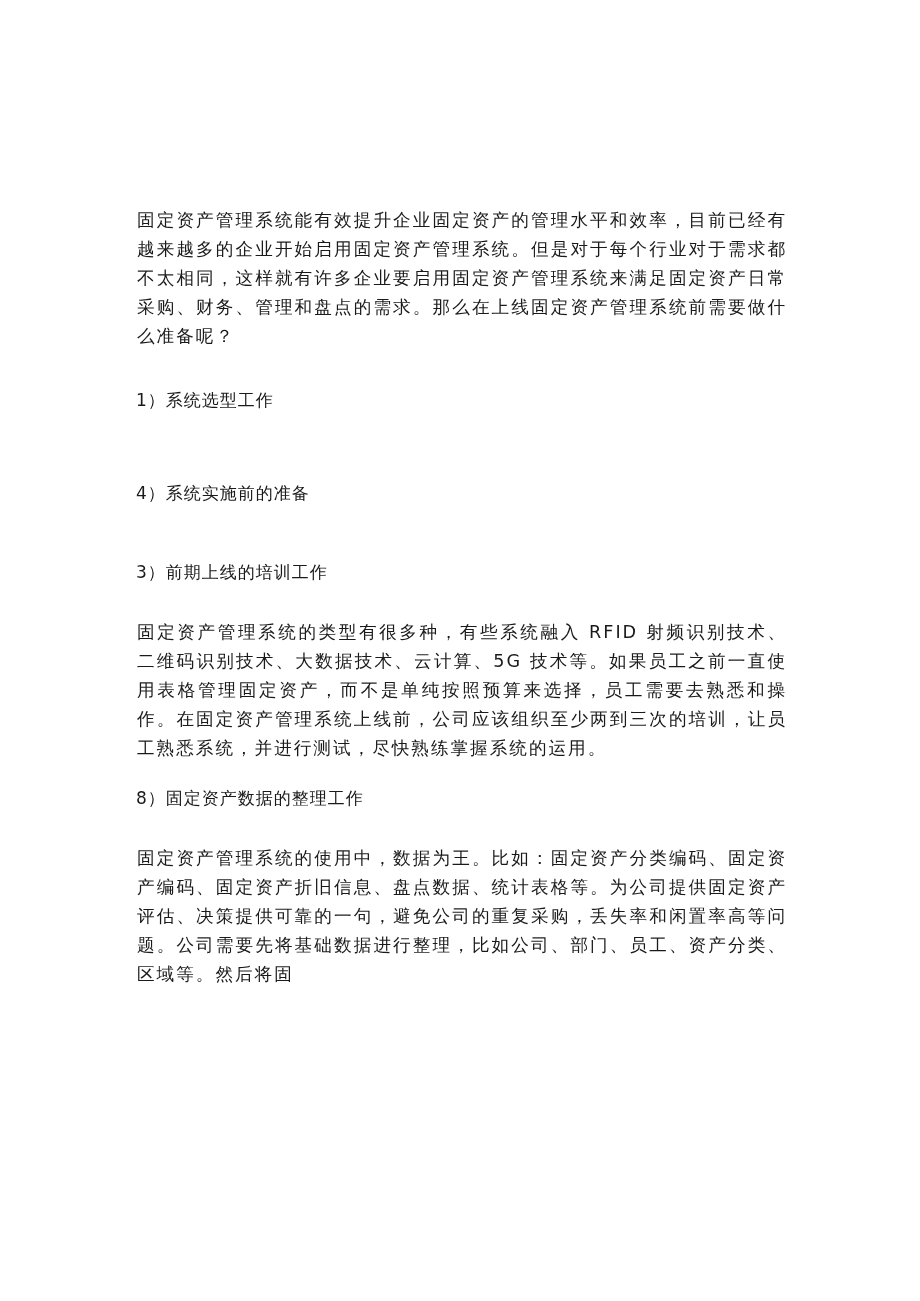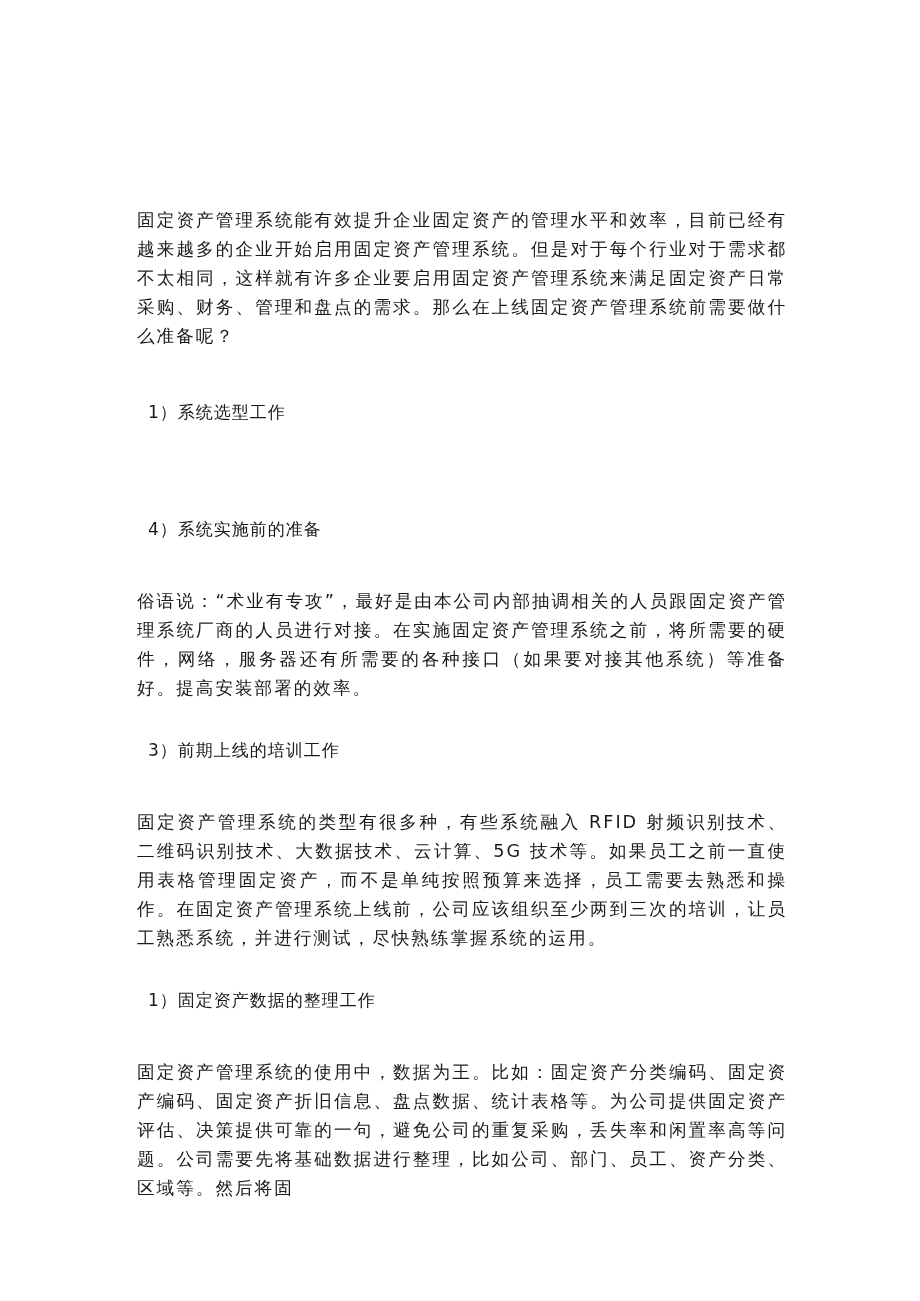--- a/index.html
+++ b/index.html
@@ -8,42 +8,41 @@
     position: absolute; left: 136px; top: 205px; width: 652px;
     font-family: "DejaVu Sans", "Liberation Sans", sans-serif;
     color: #1a1a1a;
   }
   .para {
     font-size: 17.6px; line-height: 29px; letter-spacing: 2px;
     margin: 1px; text-align: justify; word-break: break-all;
   }
   .heading {
     font-size: 17px; line-height: 29px; letter-spacing: 1px;
-    margin: 12px;
+    margin: 0;
   }
   .gap-after-para { height: 34px; }
   .gap-after-head { height: 30px; }
 </style>
 </head>
 <body>
 
 <div class="page">
   <p class="para">固定资产管理系统能有效提升企业固定资产的管理水平和效率，目前已经有越来越多的企业开始启用固定资产管理系统。但是对于每个行业对于需求都不太相同，这样就有许多企业要启用固定资产管理系统来满足固定资产日常采购、财务、管理和盘点的需求。那么在上线固定资产管理系统前需要做什么准备呢？</p>
   <div class="gap-after-para"></div>
 
   <p class="heading">1）系统选型工作</p>
   <div class="gap-after-head"></div>
   <div class="gap-after-para"></div>
 
   <p class="heading">4）系统实施前的准备</p>
   <div class="gap-after-head"></div>
-  <p class="para">俗语说：“术业有专攻”，最好是由本公司内部抽调相关的人员跟固定资产管理系统厂商的人员进行对接。在实施固定资产管理系统之前，将所需要的硬件，网络，服务器还有所需要的各种接口（如果要对接其他系统）等准备好。提高安装部署的效率。</p>
   <div class="gap-after-para" style="height:20px"></div>
 
   <p class="heading">3）前期上线的培训工作</p>
   <div class="gap-after-head"></div>
   <p class="para">固定资产管理系统的类型有很多种，有些系统融入 RFID 射频识别技术、二维码识别技术、大数据技术、云计算、5G 技术等。如果员工之前一直使用表格管理固定资产，而不是单纯按照预算来选择，员工需要去熟悉和操作。在固定资产管理系统上线前，公司应该组织至少两到三次的培训，让员工熟悉系统，并进行测试，尽快熟练掌握系统的运用。</p>
   <div class="gap-after-para" style="height:20px"></div>
 
-  <p class="heading">1）固定资产数据的整理工作</p>
+  <p class="heading">8）固定资产数据的整理工作</p>
   <div class="gap-after-head"></div>
   <p class="para">固定资产管理系统的使用中，数据为王。比如：固定资产分类编码、固定资产编码、固定资产折旧信息、盘点数据、统计表格等。为公司提供固定资产评估、决策提供可靠的一句，避免公司的重复采购，丢失率和闲置率高等问题。公司需要先将基础数据进行整理，比如公司、部门、员工、资产分类、区域等。然后将固</p>
 </div>
 
 </body></html>

